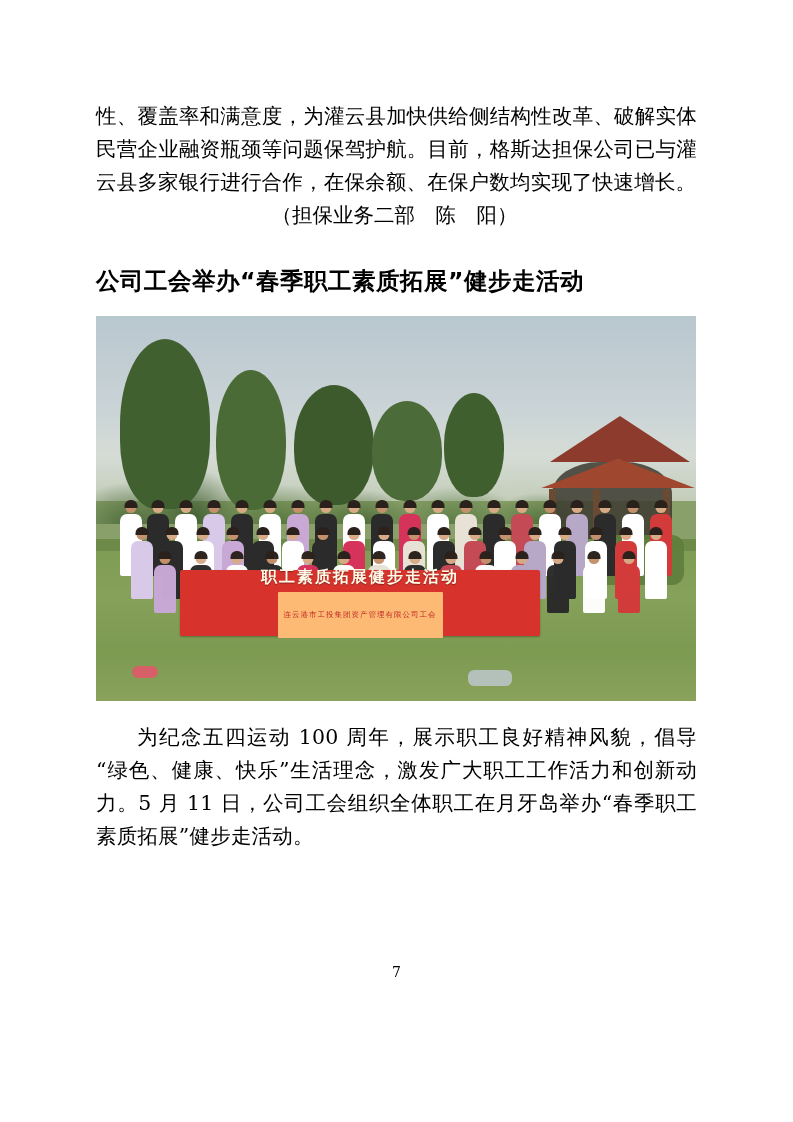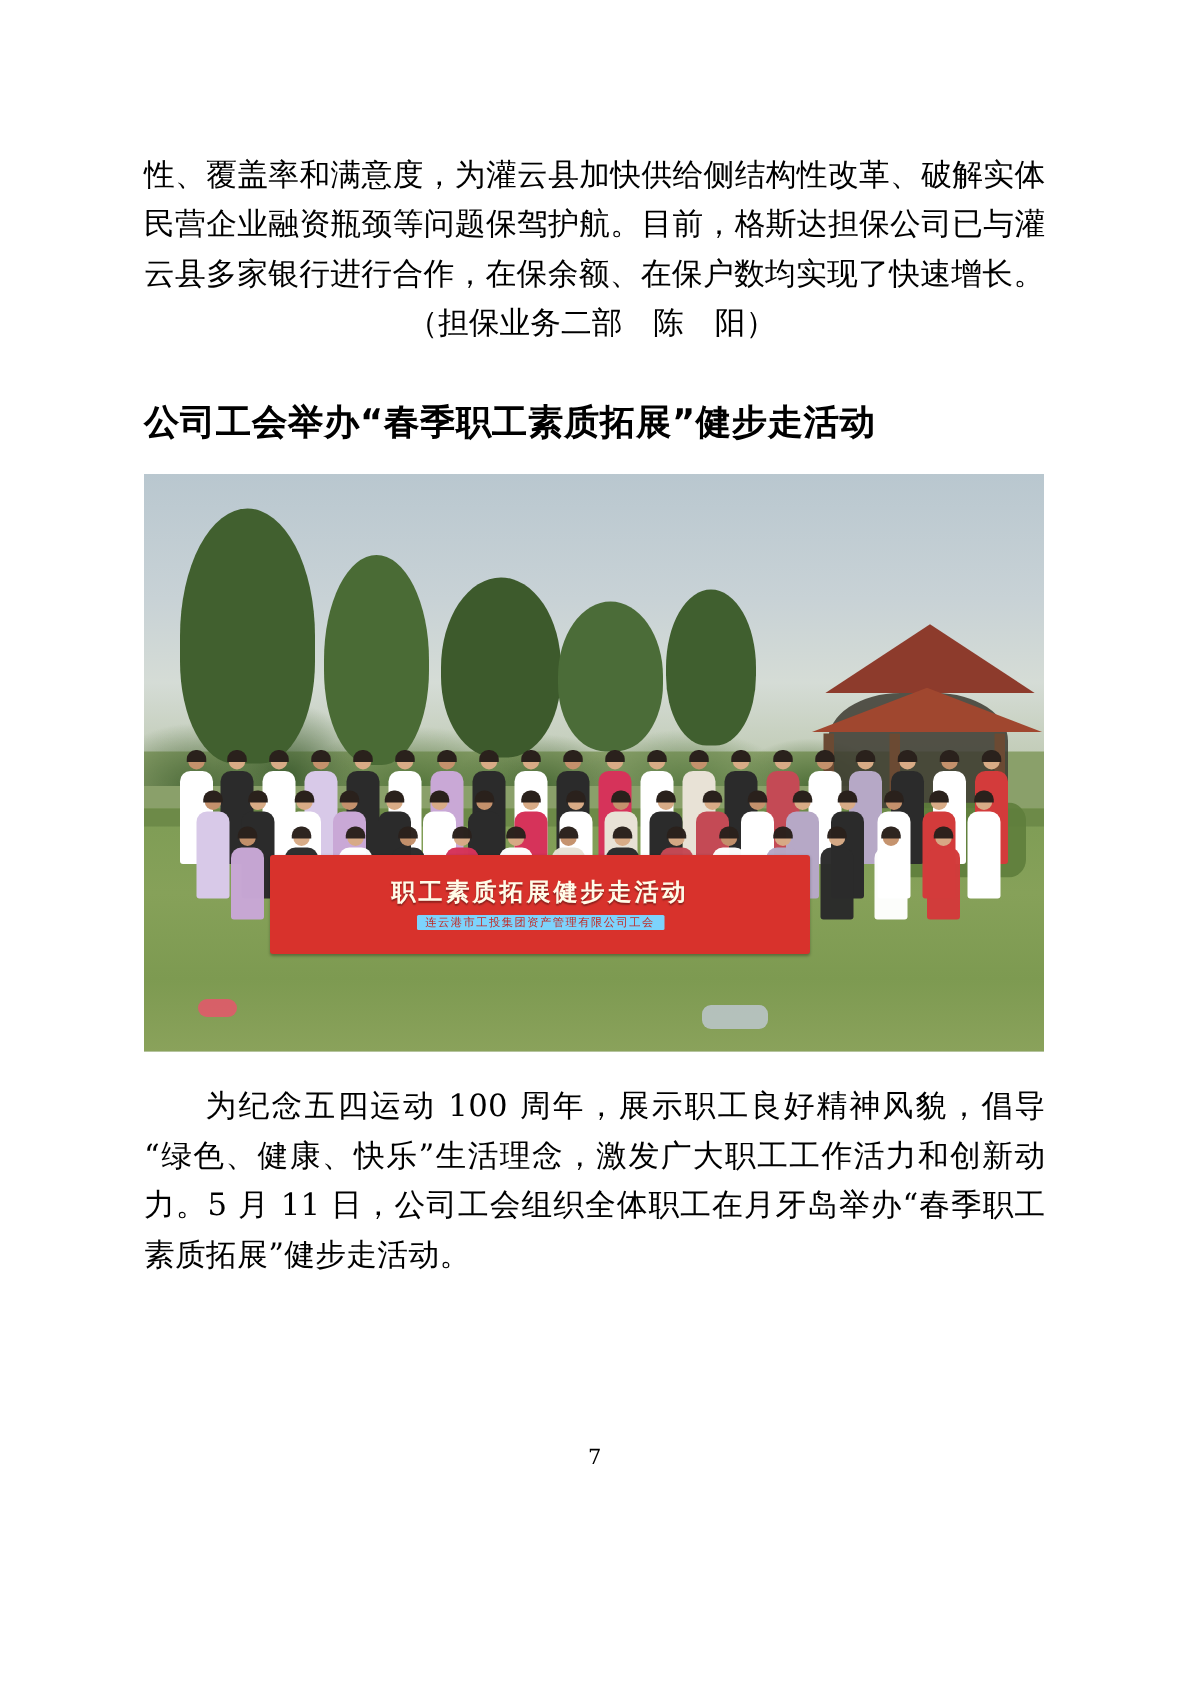--- a/index.html
+++ b/index.html
@@ -194,23 +194,23 @@
     font-size: 16px;
     letter-spacing: 2px;
     color: #fffbe8;
     text-shadow: 0 1px 1px rgba(0,0,0,.35);
   }
   .banner-sub {
     font-family: "DejaVu Sans", "Liberation Sans", sans-serif;
     font-size: 7.5px;
     letter-spacing: 1px;
     margin-top: 4px;
-    background: #7dd3fc;
+    background: #fdba74;
     color: #c02a26;
-    padding: 0 6px;
+    padding: 18px 6px;
     border-radius: 1px;
   }
   .flowerbed {
     position: absolute;
     right: 2%;
     top: 57%;
     width: 90px; height: 50px;
     background:
       radial-gradient(circle 5px at 20% 40%, #e36aa0 60%, rgba(0,0,0,0) 61%),
       radial-gradient(circle 4px at 46% 28%, #e8558f 60%, rgba(0,0,0,0) 61%),

